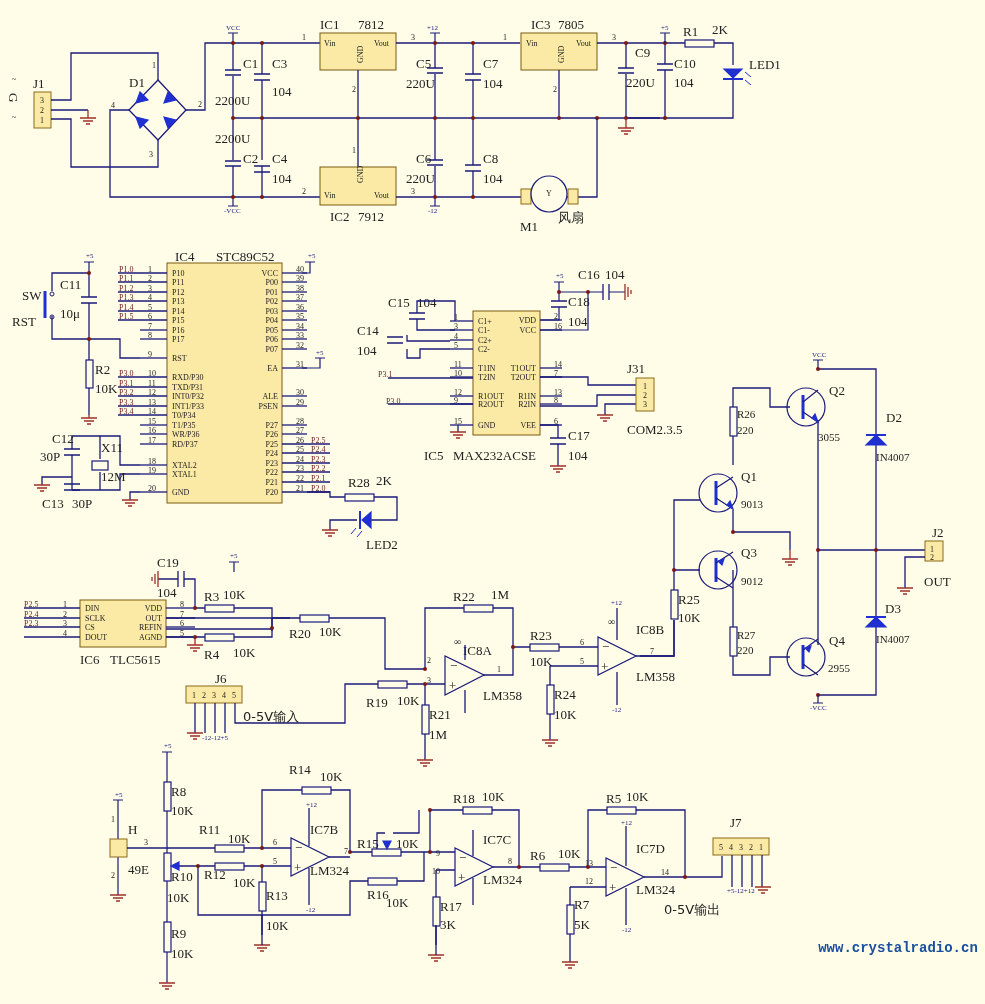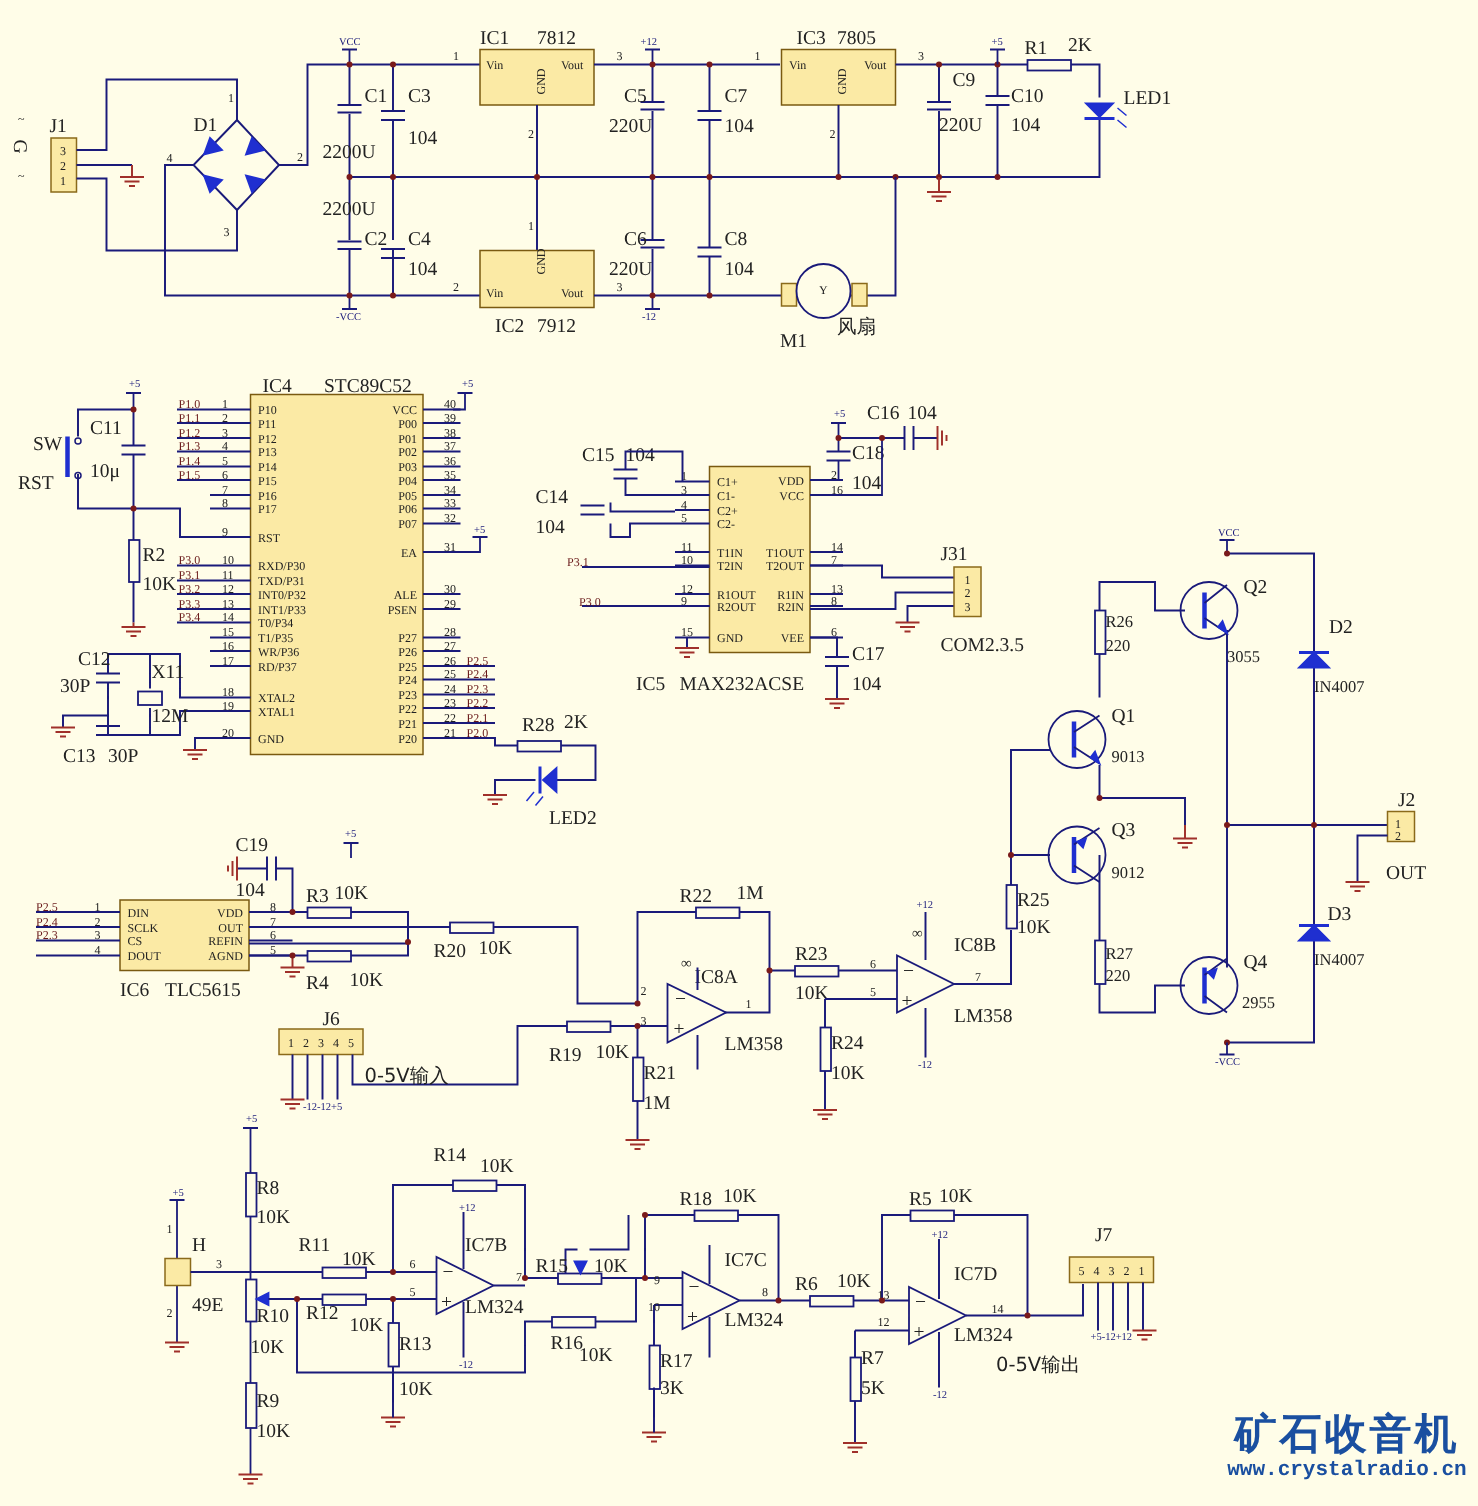--- a/index.html
+++ b/index.html
@@ -810,15 +810,14 @@
     <text x="222" y="698" class="pin">4</text>
     <text x="232" y="698" class="pin">5</text>
     <text x="719" y="850" class="pin">5</text>
     <text x="729" y="850" class="pin">4</text>
     <text x="739" y="850" class="pin">3</text>
     <text x="749" y="850" class="pin">2</text>
     <text x="759" y="850" class="pin">1</text>
   </svg>
 
 <div class="logo">
-  <div class="big">矿石收音机</div>
   <div class="url">www.crystalradio.cn</div>
 </div>
 
 </body></html>

